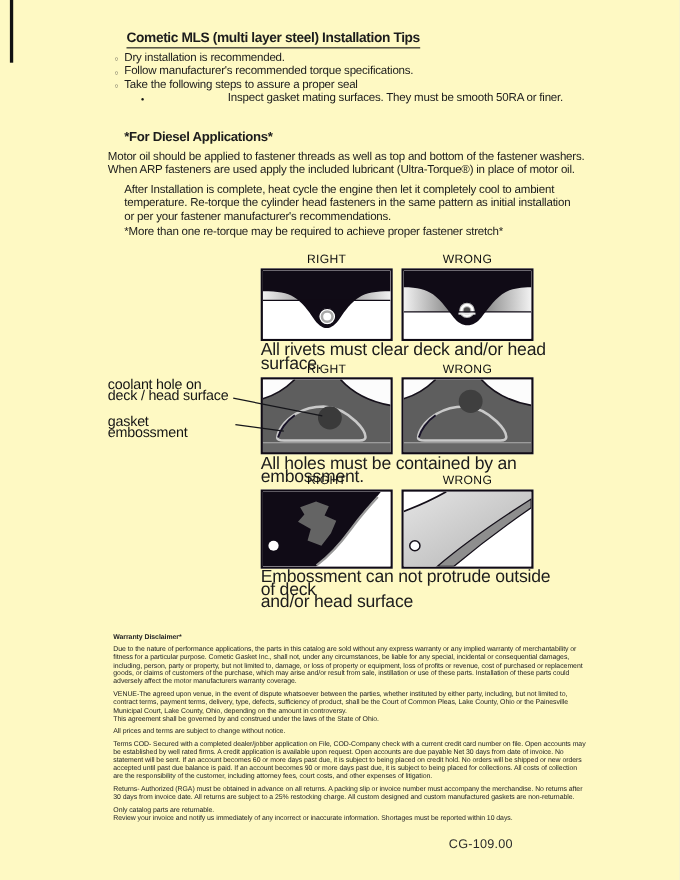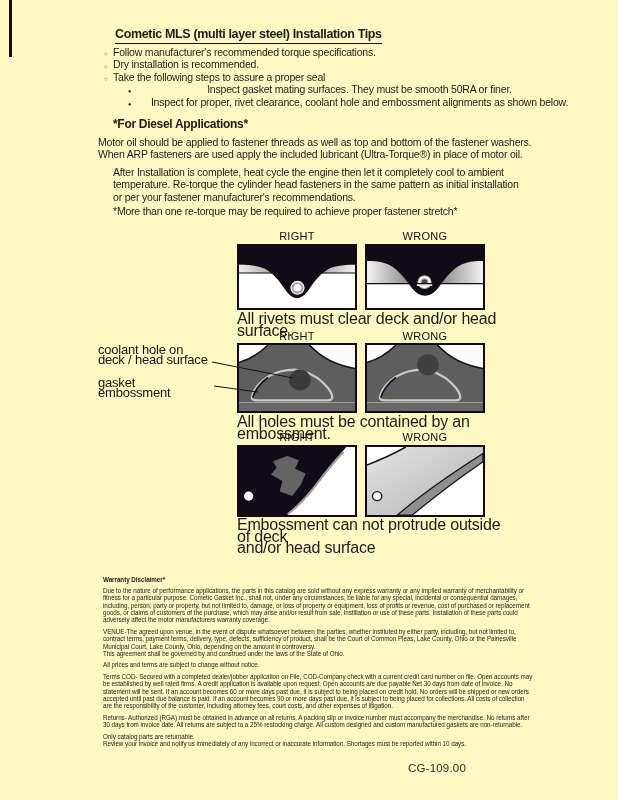--- a/index.html
+++ b/index.html
@@ -56,25 +56,24 @@
 </head>
 <body>
 
 <div class="page">
 
   <div class="abs artifact"></div>
 
   <div class="abs title">Cometic MLS (multi layer steel) Installation Tips</div>
 
   <div class="abs bullets">
+    <div class="b">Dry installation is recommended.</div>
     <div class="b">Follow manufacturer's recommended torque specifications.</div>
-    <div class="b">Dry installation is recommended.</div>
     <div class="b">Take the following steps to assure a proper seal</div>
     <div class="s">Inspect gasket mating surfaces.  They must be smooth 50RA or finer.</div>
-    <div class="s">Inspect for proper, rivet clearance, coolant hole and embossment alignments as shown below.</div>
   </div>
 
   <div class="abs diesel-h">*For Diesel Applications*</div>
   <div class="abs para p1">Motor oil should be applied to fastener threads as well as top and bottom of the fastener washers.
 When ARP fasteners are used apply the included lubricant (Ultra-Torque®) in place of motor oil.</div>
   <div class="abs para p2">After Installation is complete, heat cycle the engine then let it completely cool to ambient
 temperature. Re-torque the cylinder head fasteners in the same pattern as initial installation
 or per your fastener manufacturer's recommendations.</div>
   <div class="abs para p3">*More than one re-torque may be required to achieve proper fastener stretch*</div>
 

